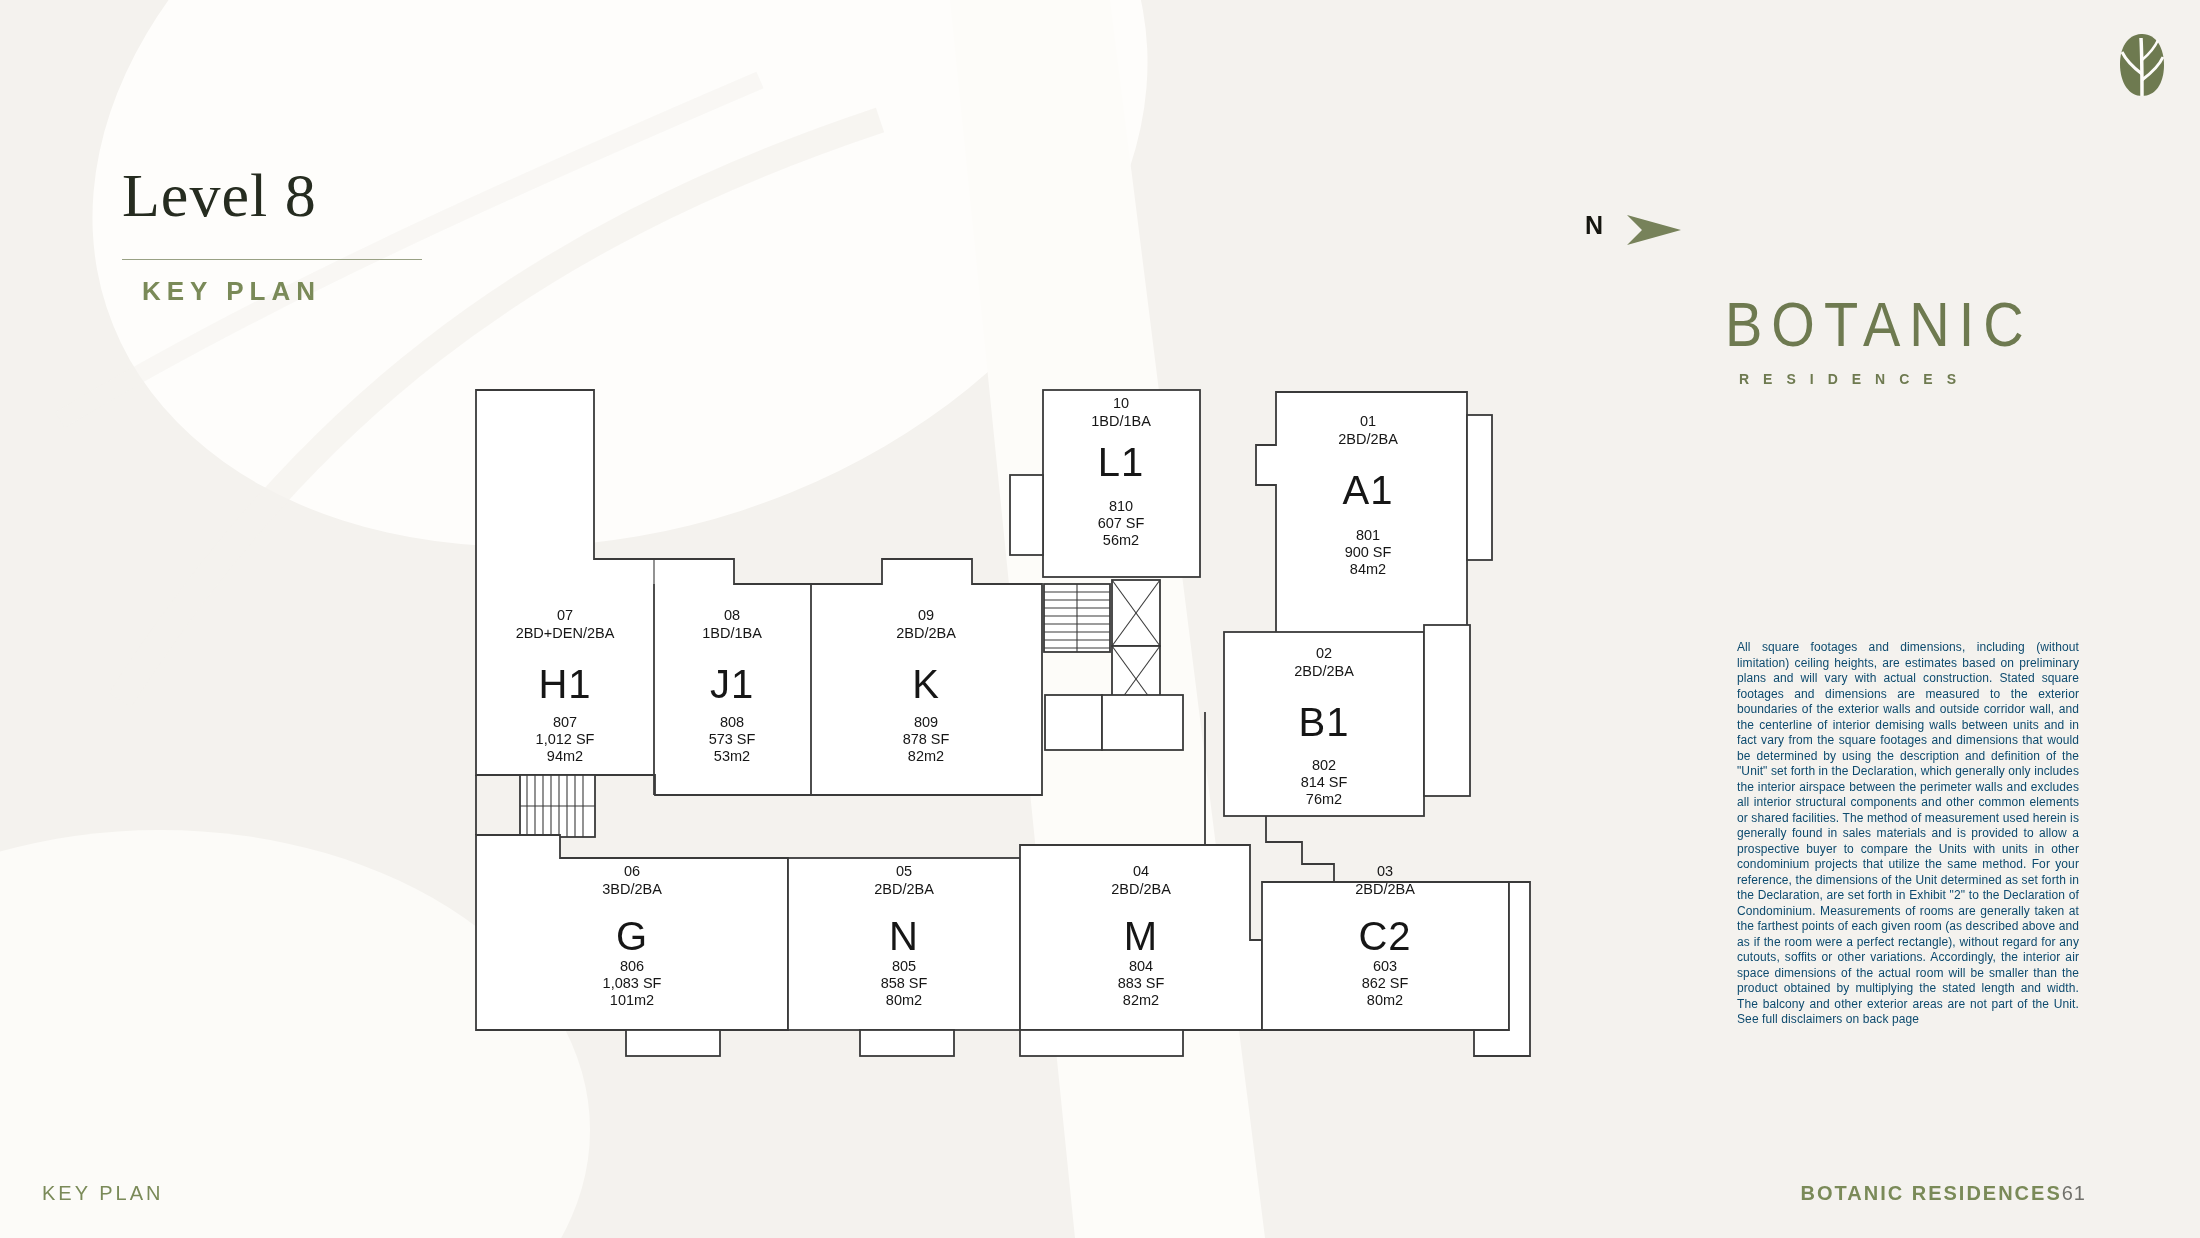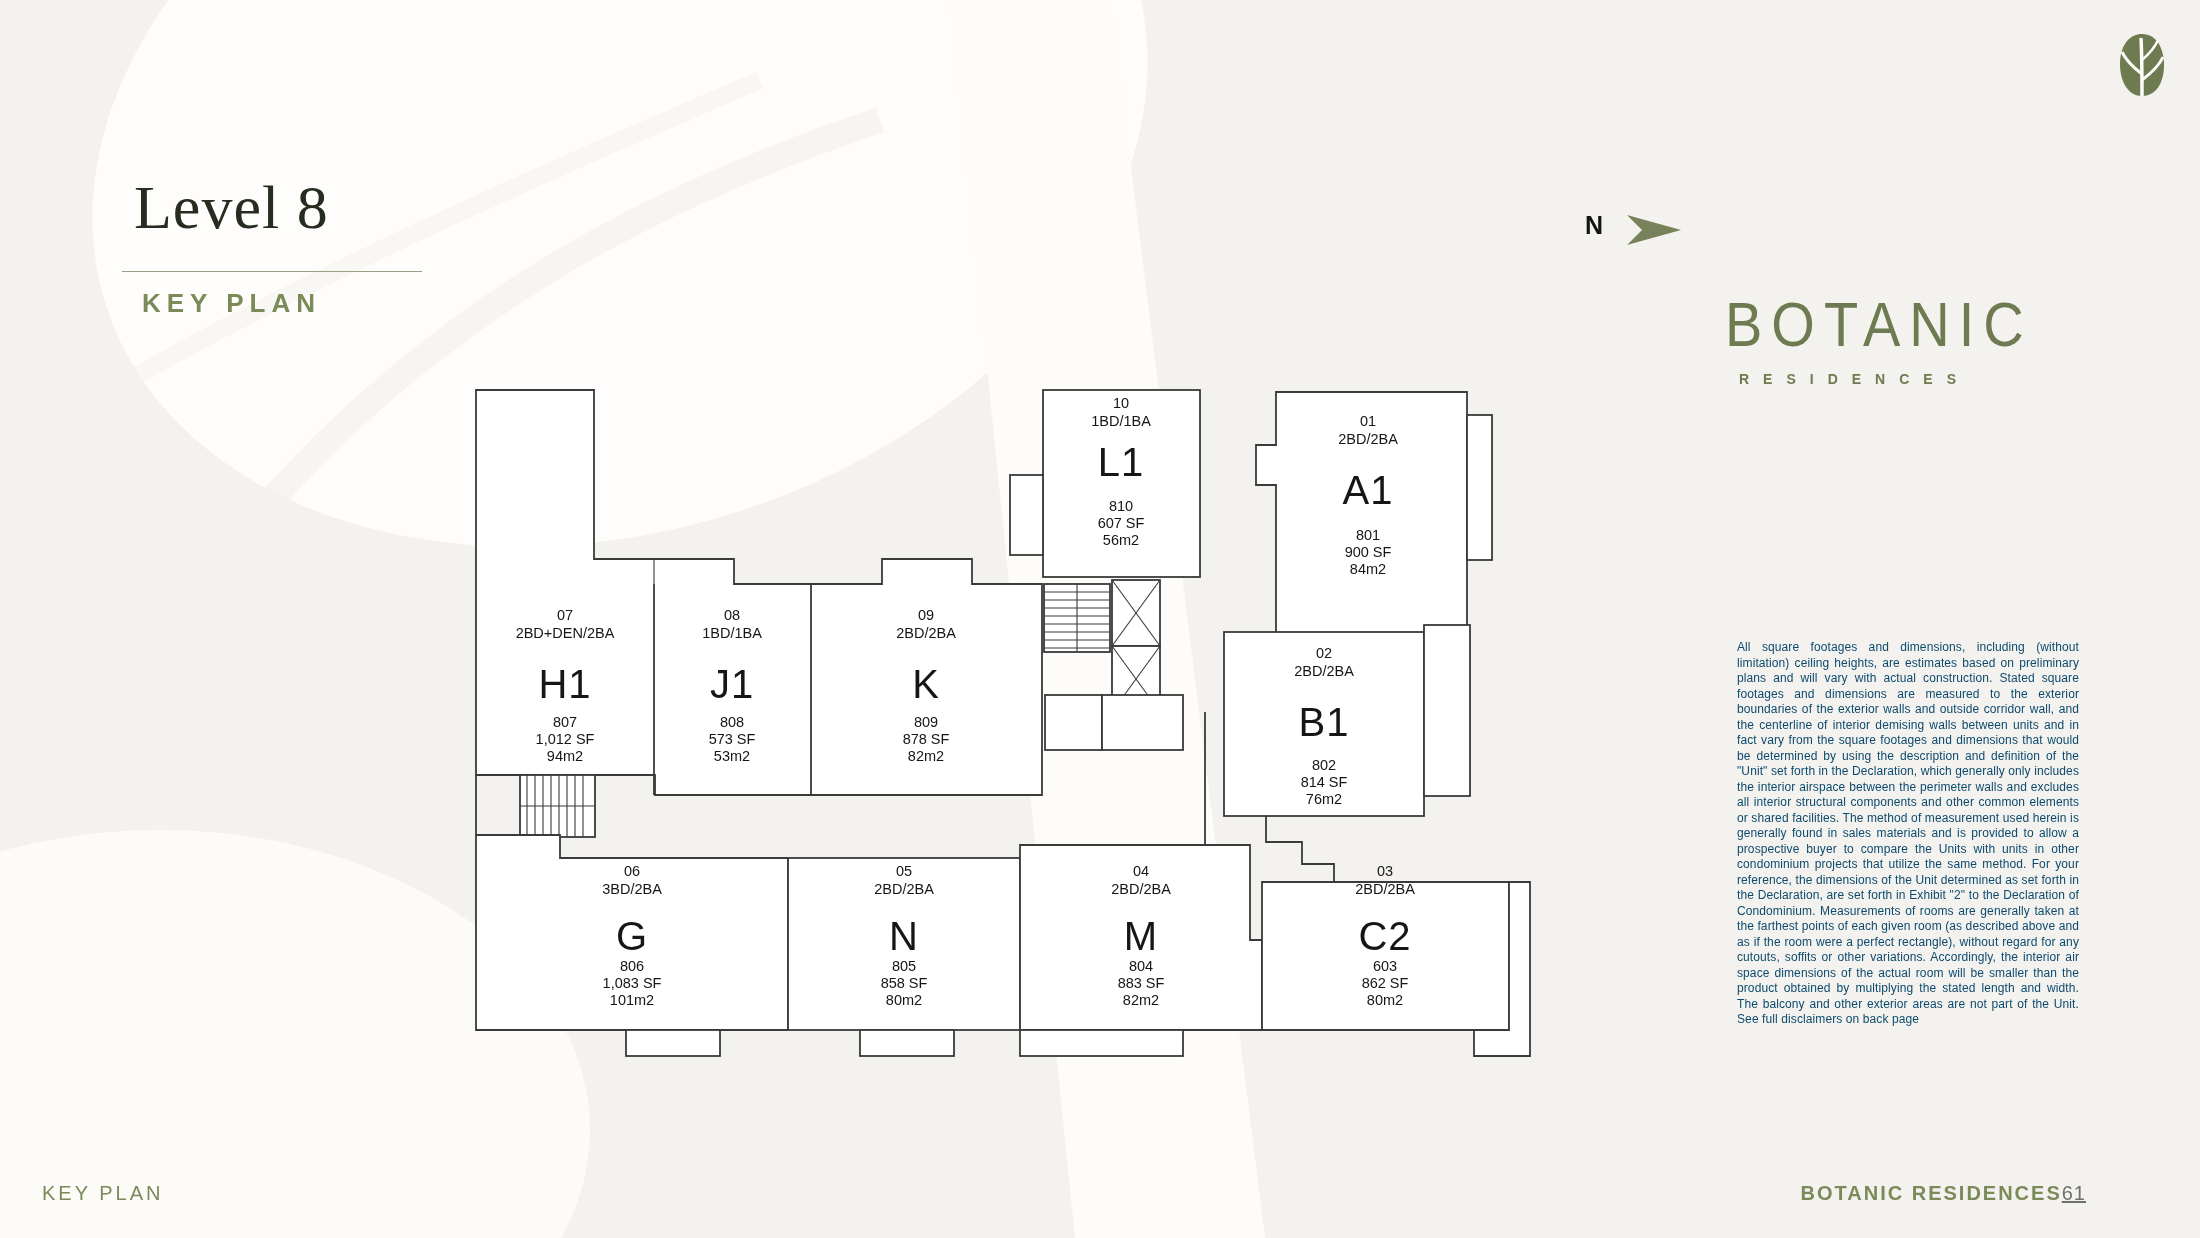--- a/index.html
+++ b/index.html
@@ -5,21 +5,21 @@
   html,body{margin:0;padding:0;}
   body{
     width:2200px;height:1238px;position:relative;overflow:hidden;
     background:#f4f2ee;font-family:"Liberation Sans",sans-serif;
   }
   .watermark{position:absolute;left:0;top:0;width:2200px;height:1238px;}
   
   .title-block{position:absolute;left:122px;top:160px;width:420px;}
   .page-title{
     font-family:"Liberation Serif",serif;font-weight:400;
-    font-size:62px;color:#262c20;letter-spacing:1px;margin:12px;
+    font-size:62px;color:#262c20;letter-spacing:1px;margin:0;
   }
   .title-divider{width:300px;height:0;border-top:1.5px solid #99a184;margin-top:28px;}
   .page-subtitle{
     margin-top:16px;font-size:26px;font-weight:700;letter-spacing:6px;color:#7a8a58;margin-left:20px;
   }
   
   .north{position:absolute;left:1575px;top:205px;width:140px;height:50px;}
   .north-label{position:absolute;left:10px;top:6px;font-size:25px;font-weight:700;color:#15150f;}
   .north svg{position:absolute;left:44px;top:0;}
   
@@ -47,21 +47,21 @@
   }
   
   .footer-left{
     position:absolute;left:42px;top:1182px;font-size:20px;letter-spacing:3px;
     color:#7a8a58;font-weight:500;
   }
   .footer-right{
     position:absolute;right:114px;top:1182px;font-size:20px;display:flex;align-items:baseline;
   }
   .footer-brand{color:#7a8a58;font-weight:700;letter-spacing:2px;}
-  .footer-page{color:#71716c;letter-spacing:1px;text-decoration:underline;}
+  .footer-page{color:#71716c;letter-spacing:1px;}
 </style>
 </head>
 <body>
 
 <svg class="watermark" viewBox="0 0 2200 1238">
   <ellipse cx="620" cy="140" rx="540" ry="390" fill="#fefdfb" transform="rotate(-18 620 140)"></ellipse>
   <polygon points="950,0 1110,0 1265,1238 1075,1238" fill="#fdfcf9"></polygon>
   <ellipse cx="160" cy="1130" rx="430" ry="300" fill="#fcfbf8"></ellipse>
   <path d="M 120,700 C 300,420 520,240 880,120" stroke="#f4f2ee" stroke-width="26" fill="none" opacity="0.75"></path>
   <path d="M 60,420 C 260,300 480,200 760,80" stroke="#f4f2ee" stroke-width="18" fill="none" opacity="0.55"></path>

